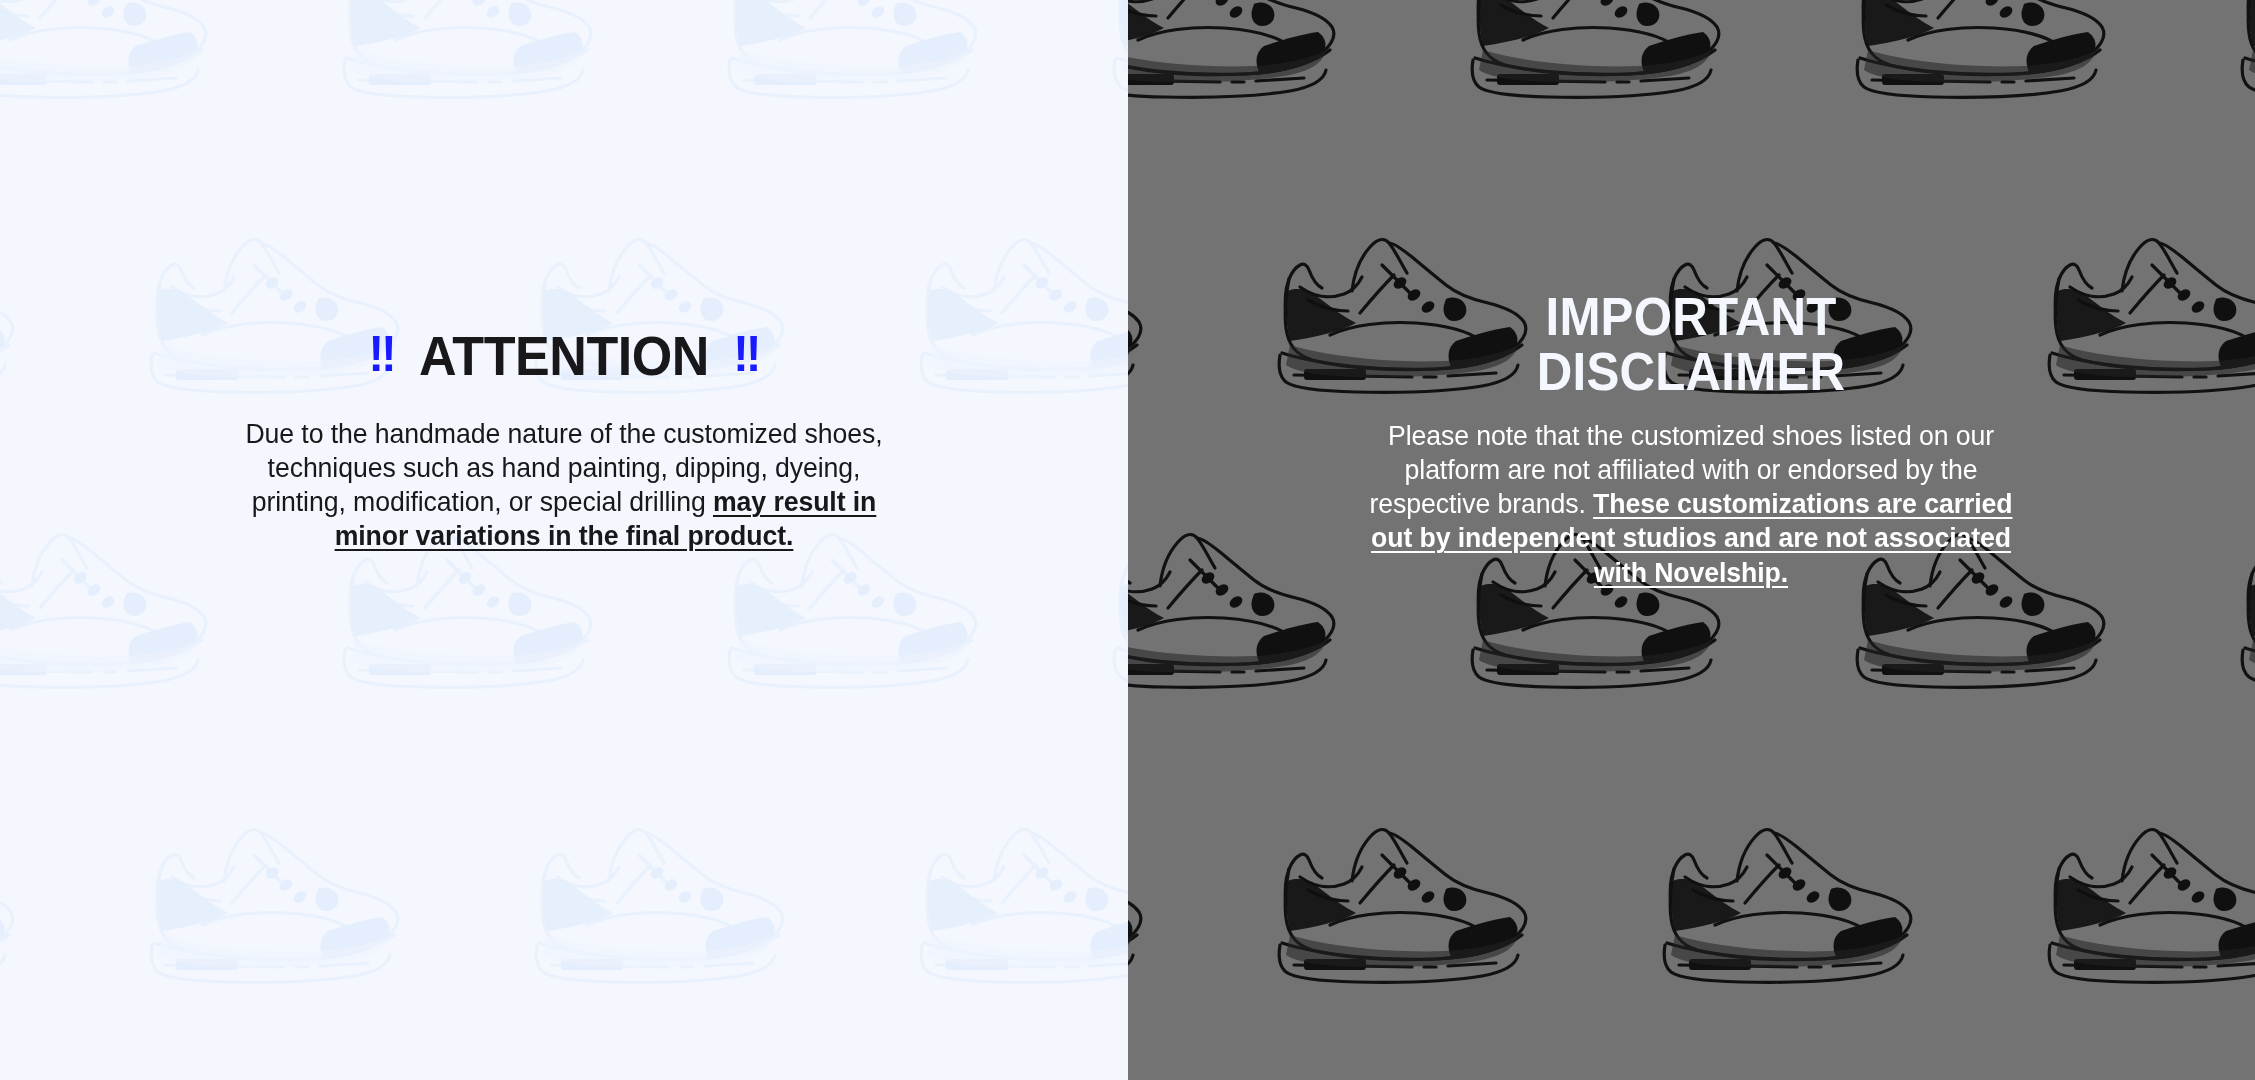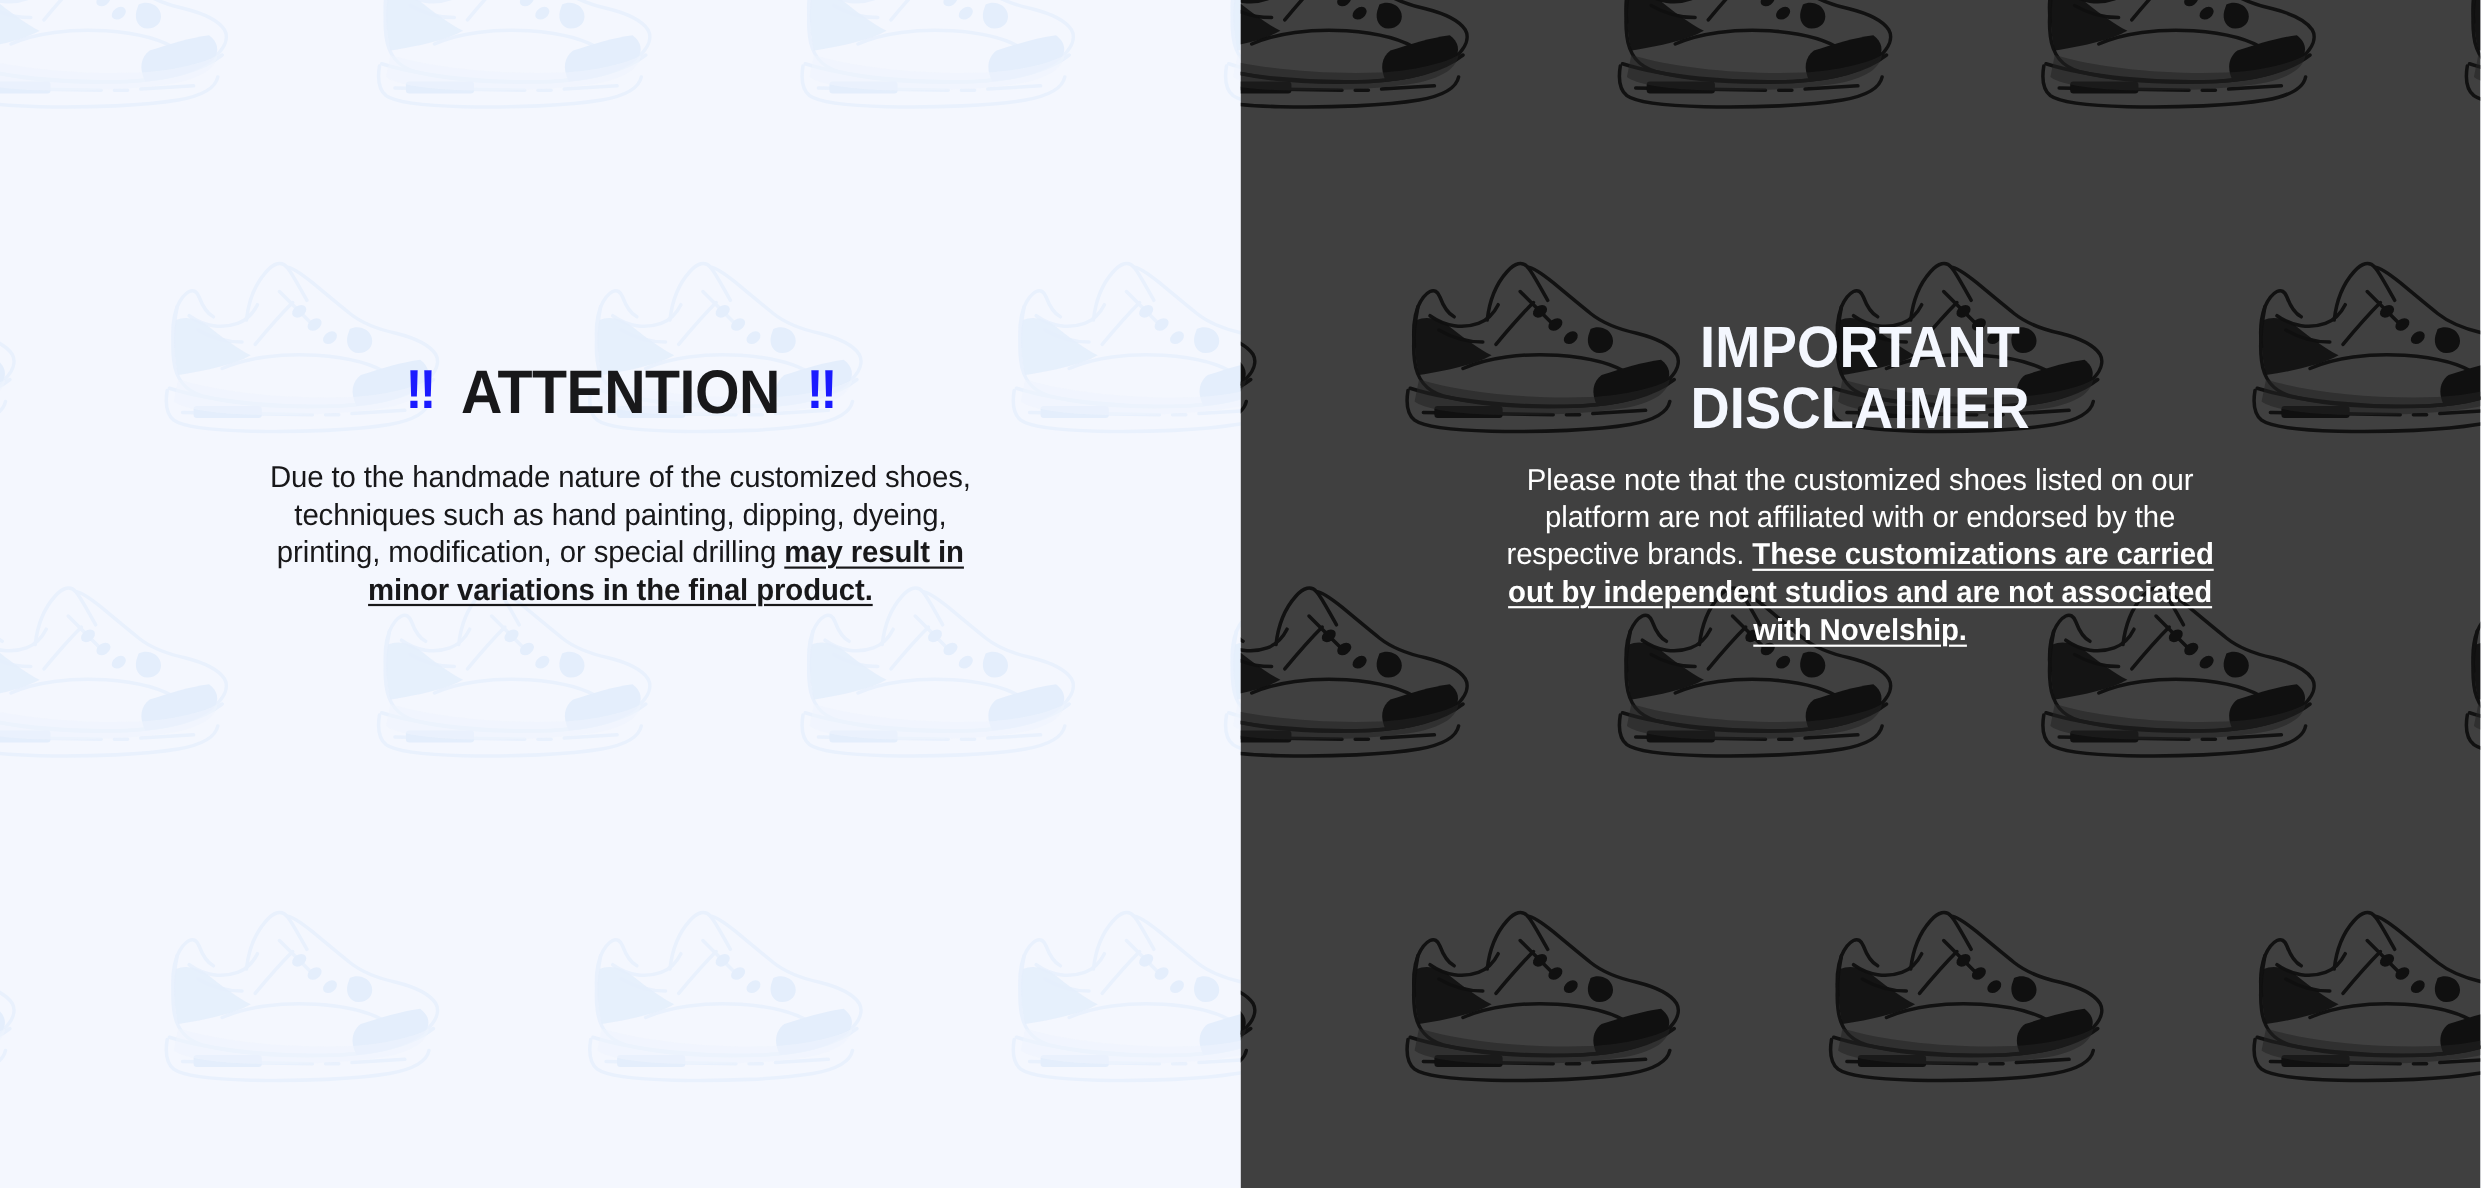--- a/index.html
+++ b/index.html
@@ -20,21 +20,21 @@
   .panel {
     position:relative;
     width:1127.5px;
     height:1080px;
     overflow:hidden;
     display:flex;
     align-items:flex-start;
     justify-content:center;
   }
   .panel-left  { background:#f4f7fe; }
-  .panel-right { background:#404040; }
+  .panel-right { background:#737373; }
 
   
   .wallpaper {
     position:absolute;
     inset:-40px -40px -40px -40px;
     pointer-events:none;
     z-index:0;
   }
   .wallpaper .tile {
     position:absolute;

